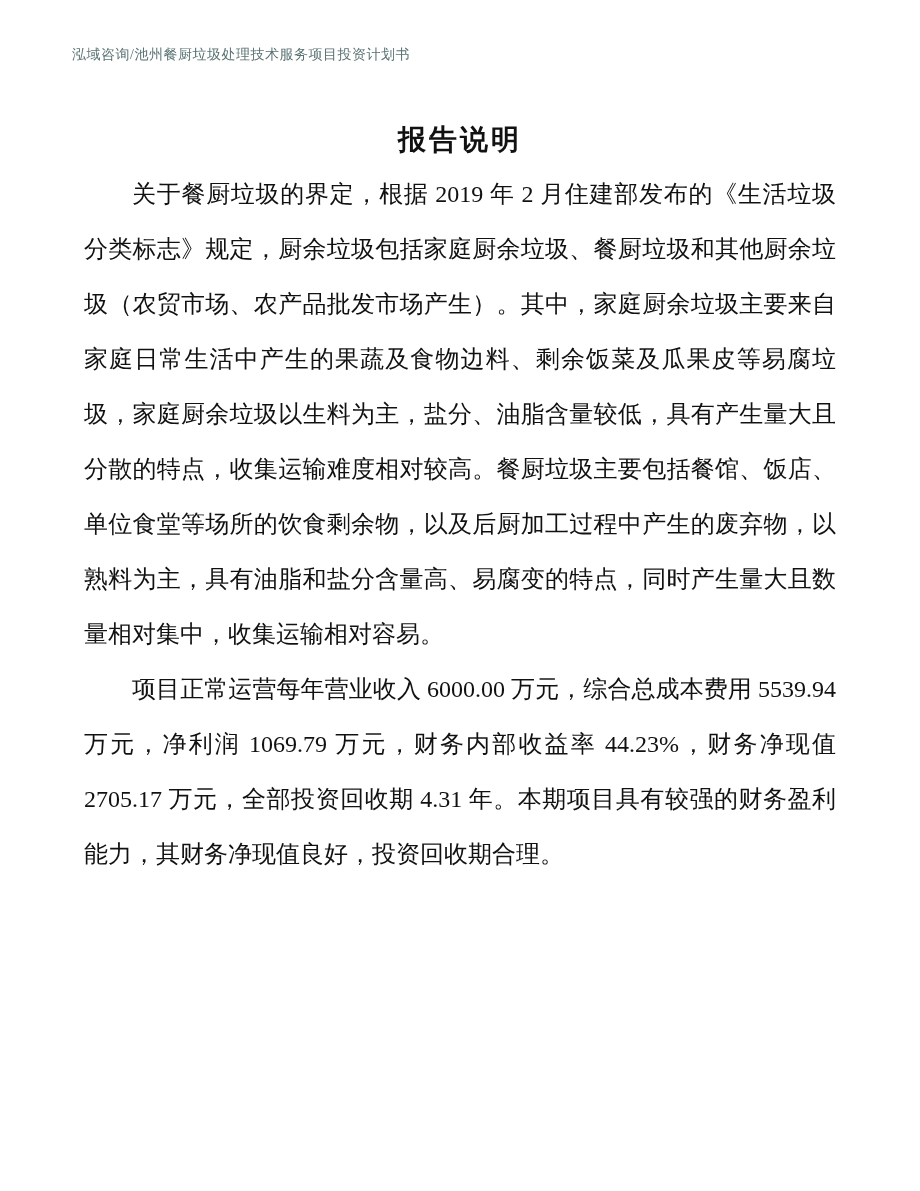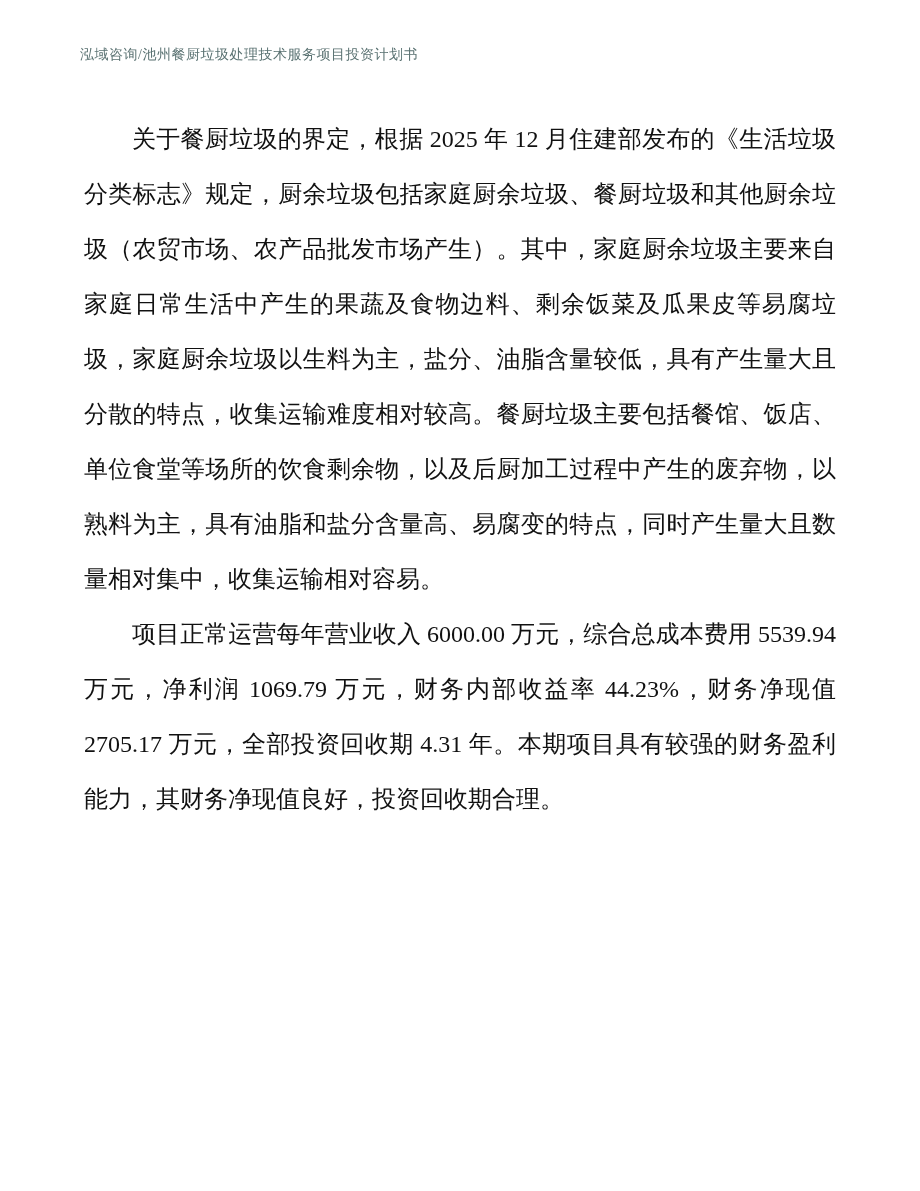--- a/index.html
+++ b/index.html
@@ -10,21 +10,21 @@
   .page {
     position: relative;
     width: 920px;
     height: 1191px;
     background: var(--page-bg, #ffffff);
     overflow: hidden;
     font-family: "Liberation Serif", "DejaVu Serif", serif;
   }
   .doc-header {
     position: absolute;
-    left: 80px;
+    left: 72px;
     top: 45px;
     width: 760px;
     font-size: 14px;
     line-height: 20px;
     letter-spacing: 0.5px;
     color: var(--header-text, #5a7272);
   }
   .content {
     position: absolute;
     left: 84px;
@@ -52,19 +52,20 @@
     overflow-wrap: break-word;
   }
 </style>
 </head>
 <body>
 
 <div class="page">
   <div class="doc-header">泓域咨询/池州餐厨垃圾处理技术服务项目投资计划书</div>
 
   <div class="content">
+    <h1 class="doc-title">报告说明</h1>
 
-    <p>关于餐厨垃圾的界定，根据 2025 年 12 月住建部发布的《生活垃圾分类标志》规定，厨余垃圾包括家庭厨余垃圾、餐厨垃圾和其他厨余垃圾（农贸市场、农产品批发市场产生）。其中，家庭厨余垃圾主要来自家庭日常生活中产生的果蔬及食物边料、剩余饭菜及瓜果皮等易腐垃圾，家庭厨余垃圾以生料为主，盐分、油脂含量较低，具有产生量大且分散的特点，收集运输难度相对较高。餐厨垃圾主要包括餐馆、饭店、单位食堂等场所的饮食剩余物，以及后厨加工过程中产生的废弃物，以熟料为主，具有油脂和盐分含量高、易腐变的特点，同时产生量大且数量相对集中，收集运输相对容易。</p>
+    <p>关于餐厨垃圾的界定，根据 2019 年 2 月住建部发布的《生活垃圾分类标志》规定，厨余垃圾包括家庭厨余垃圾、餐厨垃圾和其他厨余垃圾（农贸市场、农产品批发市场产生）。其中，家庭厨余垃圾主要来自家庭日常生活中产生的果蔬及食物边料、剩余饭菜及瓜果皮等易腐垃圾，家庭厨余垃圾以生料为主，盐分、油脂含量较低，具有产生量大且分散的特点，收集运输难度相对较高。餐厨垃圾主要包括餐馆、饭店、单位食堂等场所的饮食剩余物，以及后厨加工过程中产生的废弃物，以熟料为主，具有油脂和盐分含量高、易腐变的特点，同时产生量大且数量相对集中，收集运输相对容易。</p>
 
 
     <p>项目正常运营每年营业收入 6000.00 万元，综合总成本费用 5539.94 万元，净利润 1069.79 万元，财务内部收益率 44.23%，财务净现值 2705.17 万元，全部投资回收期 4.31 年。本期项目具有较强的财务盈利能力，其财务净现值良好，投资回收期合理。</p>
   </div>
 </div>
 
 </body></html>

